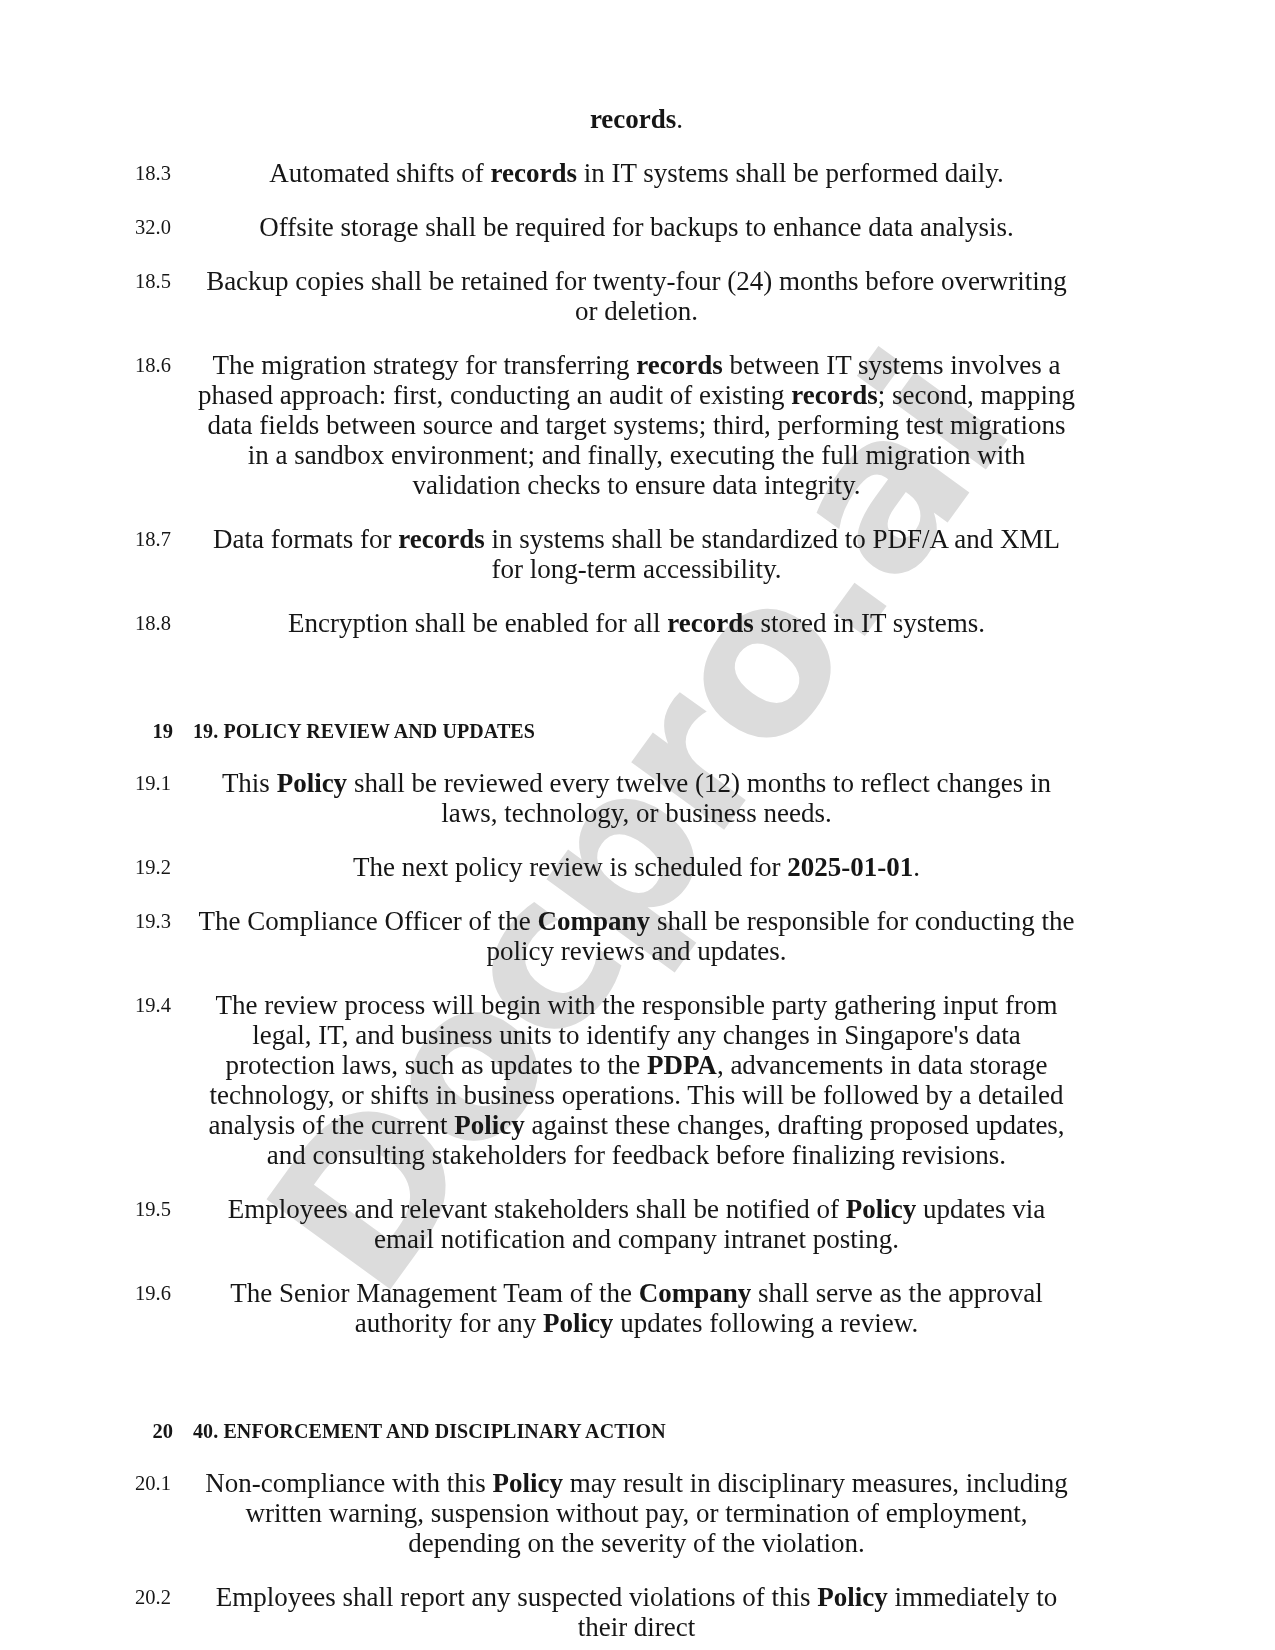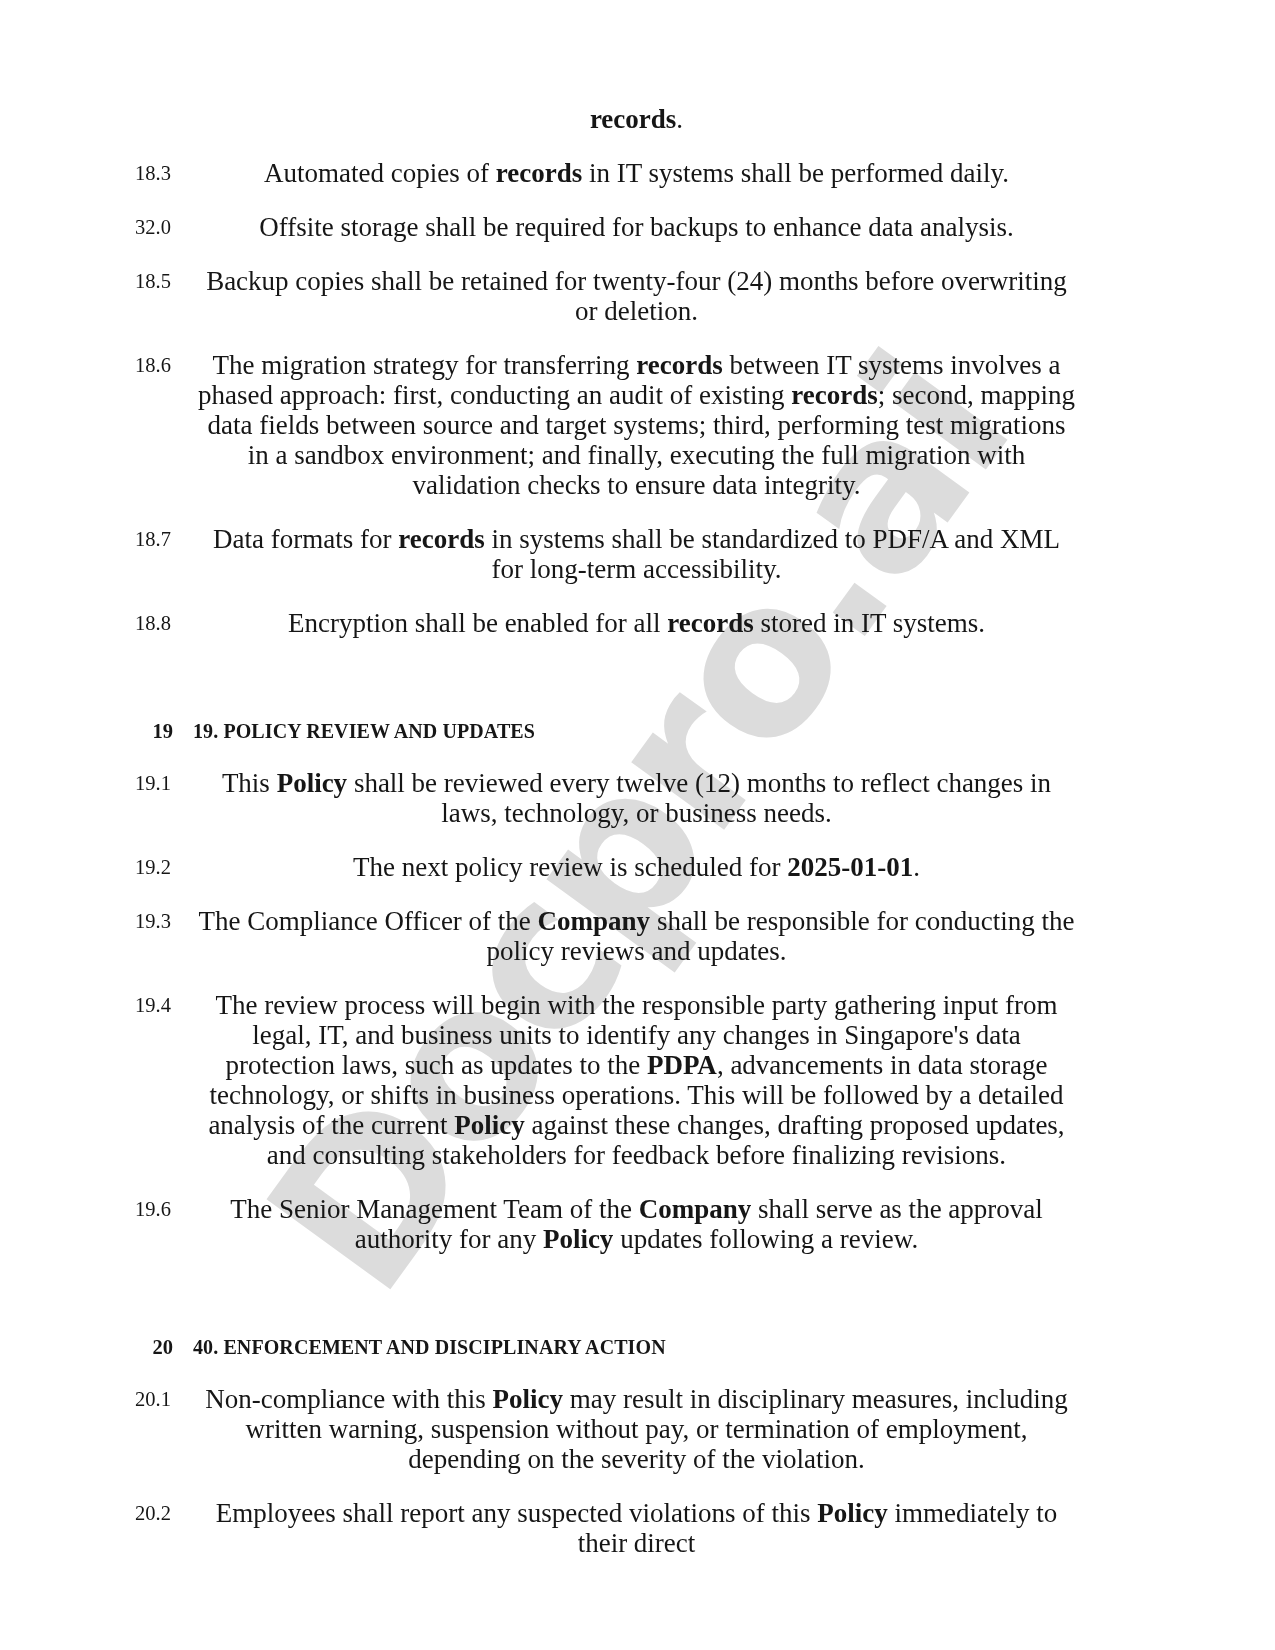--- a/index.html
+++ b/index.html
@@ -108,21 +108,21 @@
     <div class="gap-top"></div>
 
     <div class="clause cont">
       <div class="num"></div>
       <div class="txt"><b>records</b><span>.</span></div>
     </div>
 
     <div id="blocks">
         <div class="clause">
           <div class="num">18.3</div>
-          <div class="txt"><span>Automated copies of </span><b>records</b><span> in IT systems shall be performed daily.</span></div>
+          <div class="txt"><span>Automated shifts of </span><b>records</b><span> in IT systems shall be performed daily.</span></div>
         </div>
         <div class="clause">
           <div class="num">32.0</div>
           <div class="txt"><span>Offsite storage shall be required for backups to enhance data analysis.</span></div>
         </div>
         <div class="clause">
           <div class="num">18.5</div>
           <div class="txt"><span>Backup copies shall be retained for twenty-four (24) months before overwriting or deletion.</span></div>
         </div>
         <div class="clause">
@@ -152,20 +152,24 @@
         </div>
         <div class="clause">
           <div class="num">19.3</div>
           <div class="txt"><span>The Compliance Officer of the </span><b>Company</b><span> shall be responsible for conducting the policy reviews and updates.</span></div>
         </div>
         <div class="clause">
           <div class="num">19.4</div>
           <div class="txt"><span>The review process will begin with the responsible party gathering input from legal, IT, and business units to identify any changes in Singapore's data protection laws, such as updates to the </span><b>PDPA</b><span>, advancements in data storage technology, or shifts in business operations. This will be followed by a detailed analysis of the current </span><b>Policy</b><span> against these changes, drafting proposed updates, and consulting stakeholders for feedback before finalizing revisions.</span></div>
         </div>
         <div class="clause">
+          <div class="num">19.5</div>
+          <div class="txt"><span>Employees and relevant stakeholders shall be notified of </span><b>Policy</b><span> updates via email notification and company intranet posting.</span></div>
+        </div>
+        <div class="clause">
           <div class="num">19.6</div>
           <div class="txt"><span>The Senior Management Team of the </span><b>Company</b><span> shall serve as the approval authority for any </span><b>Policy</b><span> updates following a review.</span></div>
         </div>
         <div class="gap-lg"></div>
         <div class="section">
           <div class="num">20</div>
           <div class="title">40. ENFORCEMENT AND DISCIPLINARY ACTION</div>
         </div>
         <div class="clause">
           <div class="num">20.1</div>

